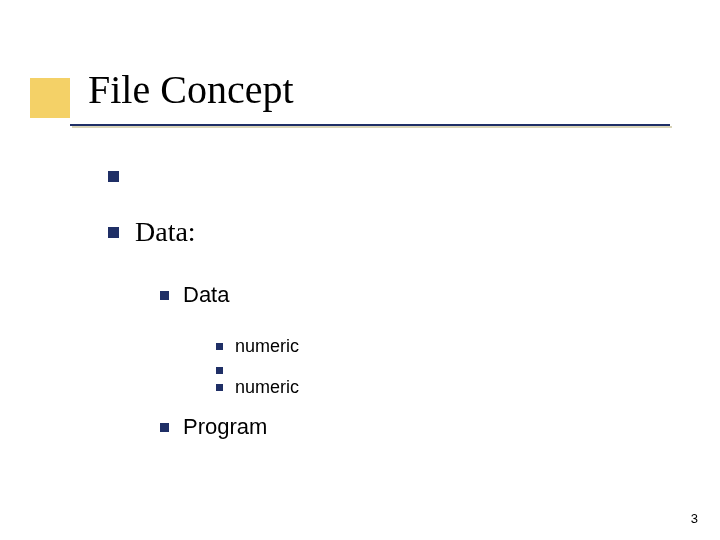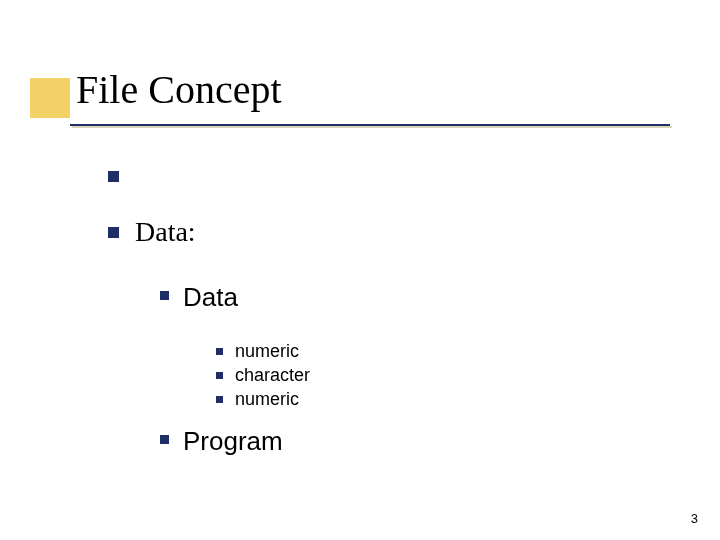--- a/index.html
+++ b/index.html
@@ -37,21 +37,21 @@
   .title-rule-shadow {
     position: absolute;
     left: 72px;
     top: 126px;
     width: 600px;
     height: 2px;
     background: #d9d4b8;
   }
   .title {
     position: absolute;
-    left: 76px;
+    left: 88px;
     top: 66px;
     font-family: "Times New Roman", Times, serif;
     font-size: 40px;
     font-weight: 400;
     color: #000;
   }
   .body {
     position: absolute;
     left: 108px;
     top: 160px;
@@ -82,21 +82,21 @@
   }
   .l2 .bullet {
     width: 9px;
     height: 9px;
     background: #1f2f66;
     margin-top: 9px;
     margin-right: 14px;
     flex-shrink: 0;
   }
   .l2 .text {
-    font-size: 26px;
+    font-size: 22px;
   }
   .l3-group {
     margin-bottom: 16px;
     margin-top: 28px;
   }
   .l3 {
     display: flex;
     align-items: flex-start;
     margin-left: 108px;
     margin-bottom: 3px;
@@ -147,21 +147,20 @@
       <div class="text">Data</div>
     </div>
 
     <div class="l3-group">
       <div class="l3">
         <div class="bullet"></div>
         <div class="text">numeric</div>
       </div>
       <div class="l3">
         <div class="bullet"></div>
-        <div class="text">character</div>
       </div>
       <div class="l3">
         <div class="bullet"></div>
         <div class="text">numeric</div>
       </div>
     </div>
 
     <div class="l2">
       <div class="bullet"></div>
       <div class="text">Program</div>

